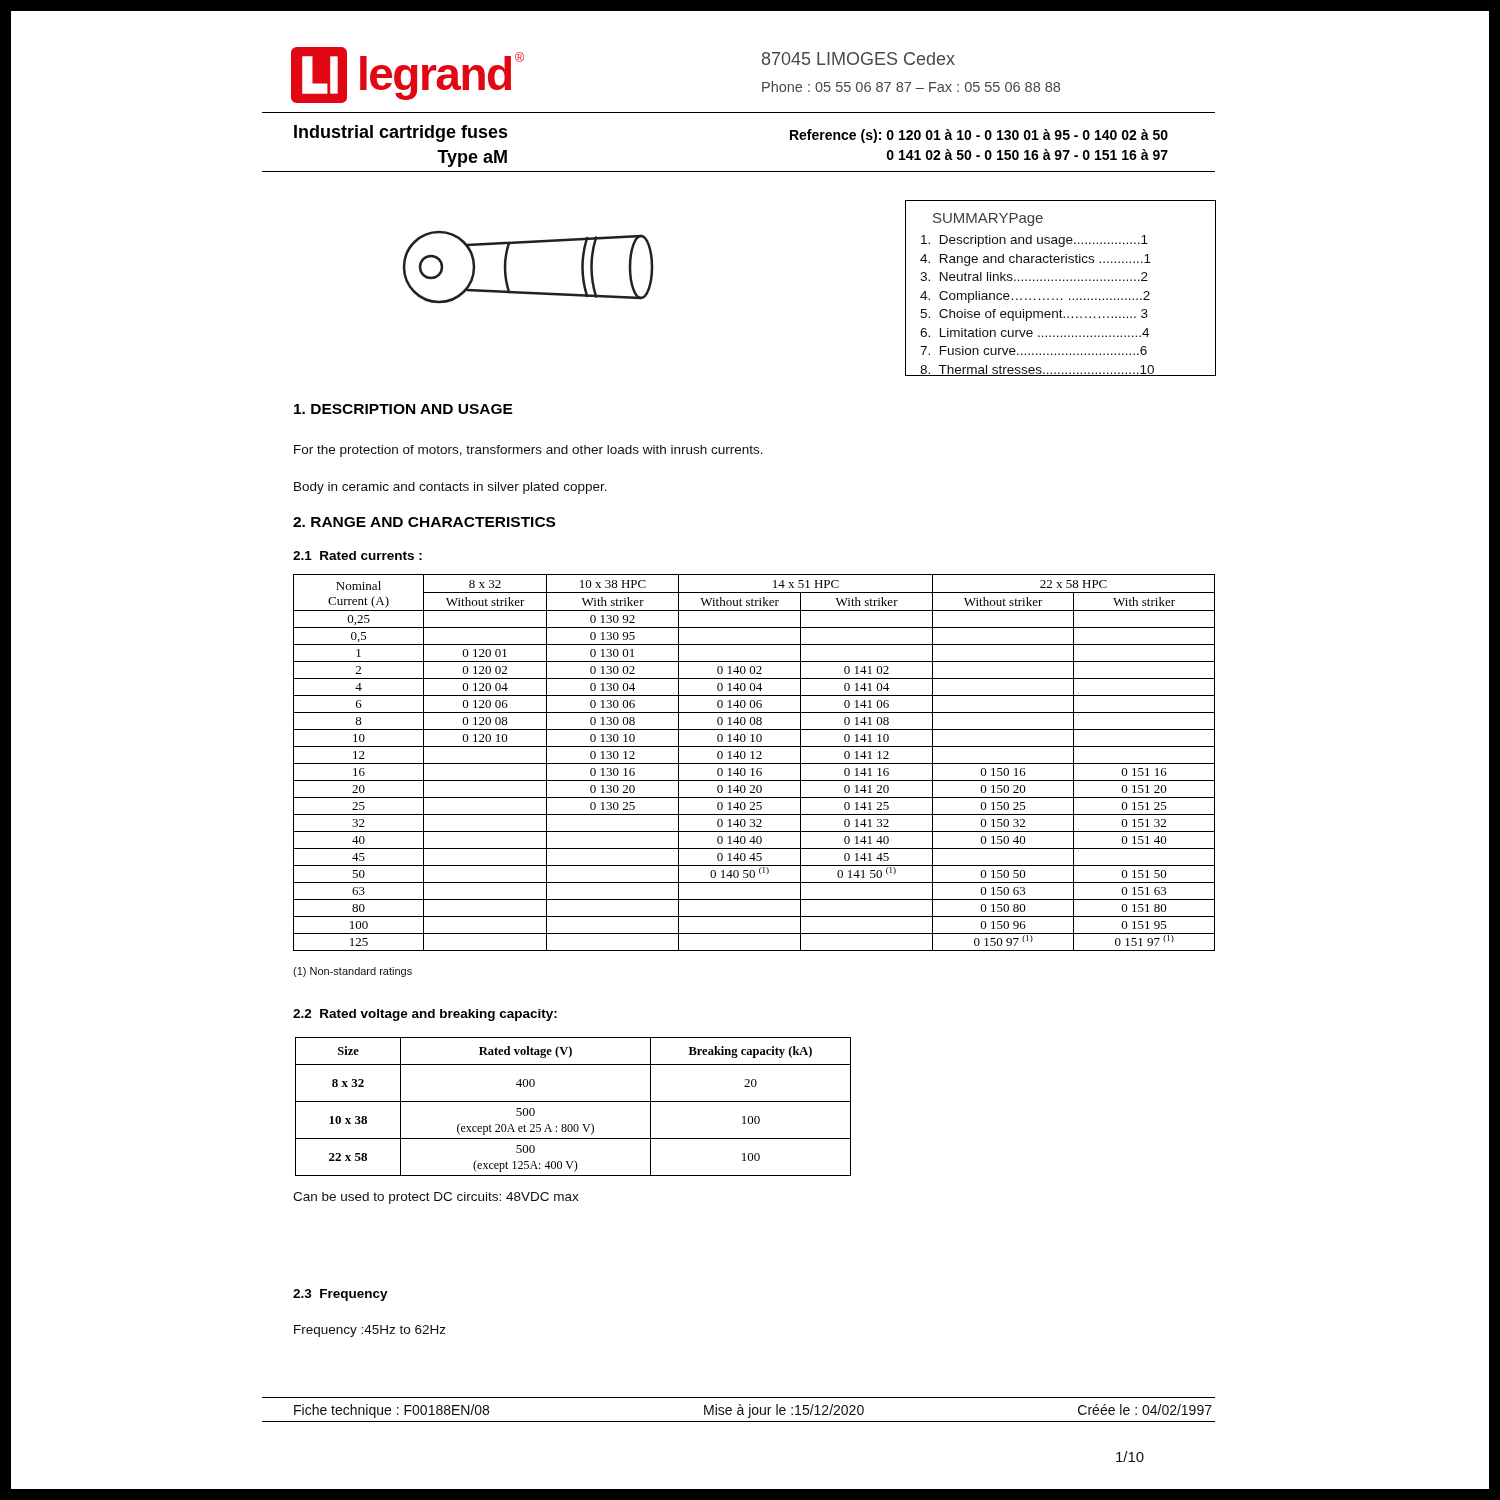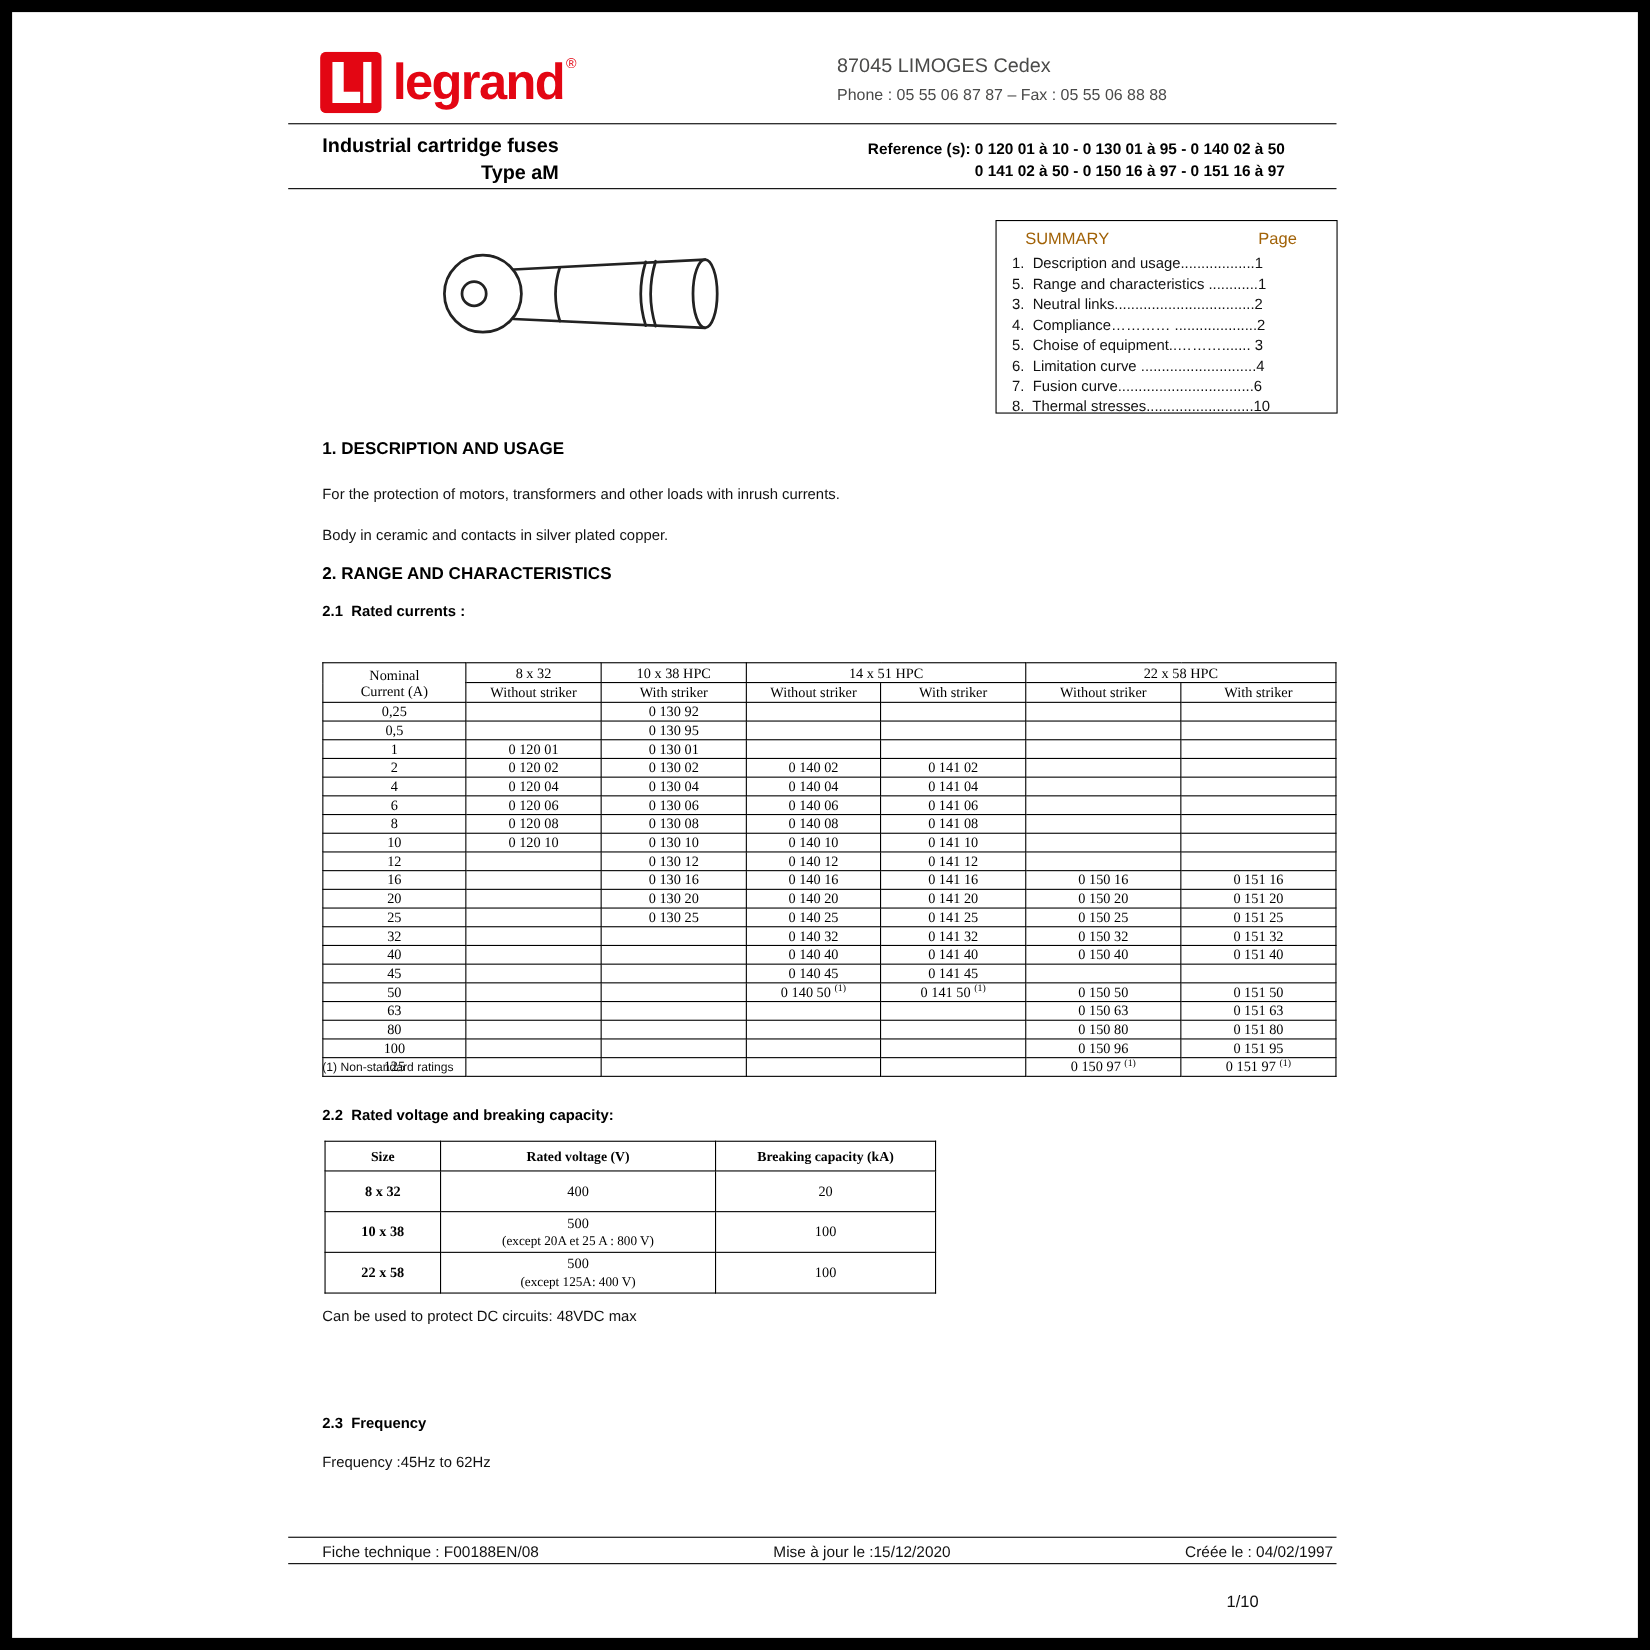--- a/index.html
+++ b/index.html
@@ -40,21 +40,21 @@
   .title-block { position: absolute; left: 282px; top: 109px; font-weight: bold; font-size: 18px; line-height: 25px; color: #000; text-align: right; }
   .ref-block { position: absolute; right: 321px; top: 114px; text-align: right; font-weight: bold; font-size: 14px; line-height: 20px; color: #000; }
 
   
   .summary-box {
     position: absolute; left: 894px; top: 189px;
     width: 311px; height: 176px;
     border: 1px solid #000; box-sizing: border-box;
     padding: 6px 10px 0 14px;
   }
-  .summary-head { display: flex; justify-content: space-between; font-size: 15px; color: #a16207; padding: 2px 26px 5px 12px; }
+  .summary-head { display: flex; justify-content: flex-start; font-size: 15px; color: #404040; padding: 2px 26px 5px 12px; }
   .summary-item { font-size: 13.5px; line-height: 18.5px; white-space: pre; color: #111; }
 
   .fuse-art { position: absolute; left: 384px; top: 197px; width: 285px; height: 118px; }
 
   .h-main { position: absolute; left: 282px; margin: 0; font-size: 15.5px; font-weight: bold; color: #000; white-space: pre; }
   .h-sub  { position: absolute; left: 282px; margin: 0; font-size: 13.5px; font-weight: bold; color: #000; white-space: pre; }
   .body-text { position: absolute; left: 282px; margin: 0; font-size: 13.5px; color: #111; white-space: pre; }
 
   .s1-title { top: 389px; }
   .p1 { top: 431px; }
@@ -64,21 +64,21 @@
   .footnote { position: absolute; left: 282px; top: 954px; font-size: 11px; color: #111; }
   .s22-title { top: 995px; }
   .dc-note { top: 1178px; }
   .s23-title { top: 1275px; }
   .freq { top: 1311px; }
 
   
   .rc-table {
     position: absolute; left: 282px; top: 563px; width: 921px;
     border-collapse: collapse; table-layout: fixed;
-    font-family: "Liberation Serif", serif; font-size: 13px; color: #000; margin-top: 28px;
+    font-family: "Liberation Serif", serif; font-size: 13px; color: #000;
   }
   .rc-table th, .rc-table td {
     border: 1px solid #000; text-align: center; font-weight: normal;
     padding: 0; height: 16px; line-height: 16px; overflow: hidden;
   }
   .rc-table thead th { height: 17px; line-height: 16px; }
   .rc-table thead .nom-cell { line-height: 15px; }
   .rc-table sup { font-size: 9px; line-height: 0; }
 
   
@@ -148,21 +148,21 @@
     </g>
   </svg>
 
   <aside class="summary-box">
     <div class="summary-head">
       <span>SUMMARY</span>
       <span>Page</span>
     </div>
     <div>
         <div class="summary-item">1.  Description and usage..................1</div>
-        <div class="summary-item">5.  Range and characteristics ............1</div>
+        <div class="summary-item">4.  Range and characteristics ............1</div>
         <div class="summary-item">3.  Neutral links..................................2</div>
         <div class="summary-item">4.  Compliance………… ....................2</div>
         <div class="summary-item">5.  Choise of equipment..………....... 3</div>
         <div class="summary-item">6.  Limitation curve ............................4</div>
         <div class="summary-item">7.  Fusion curve.................................6</div>
         <div class="summary-item">8.  Thermal stresses..........................10</div>
       </div>
   </aside>
 
   <h2 class="h-main s1-title">1. DESCRIPTION AND USAGE</h2>

